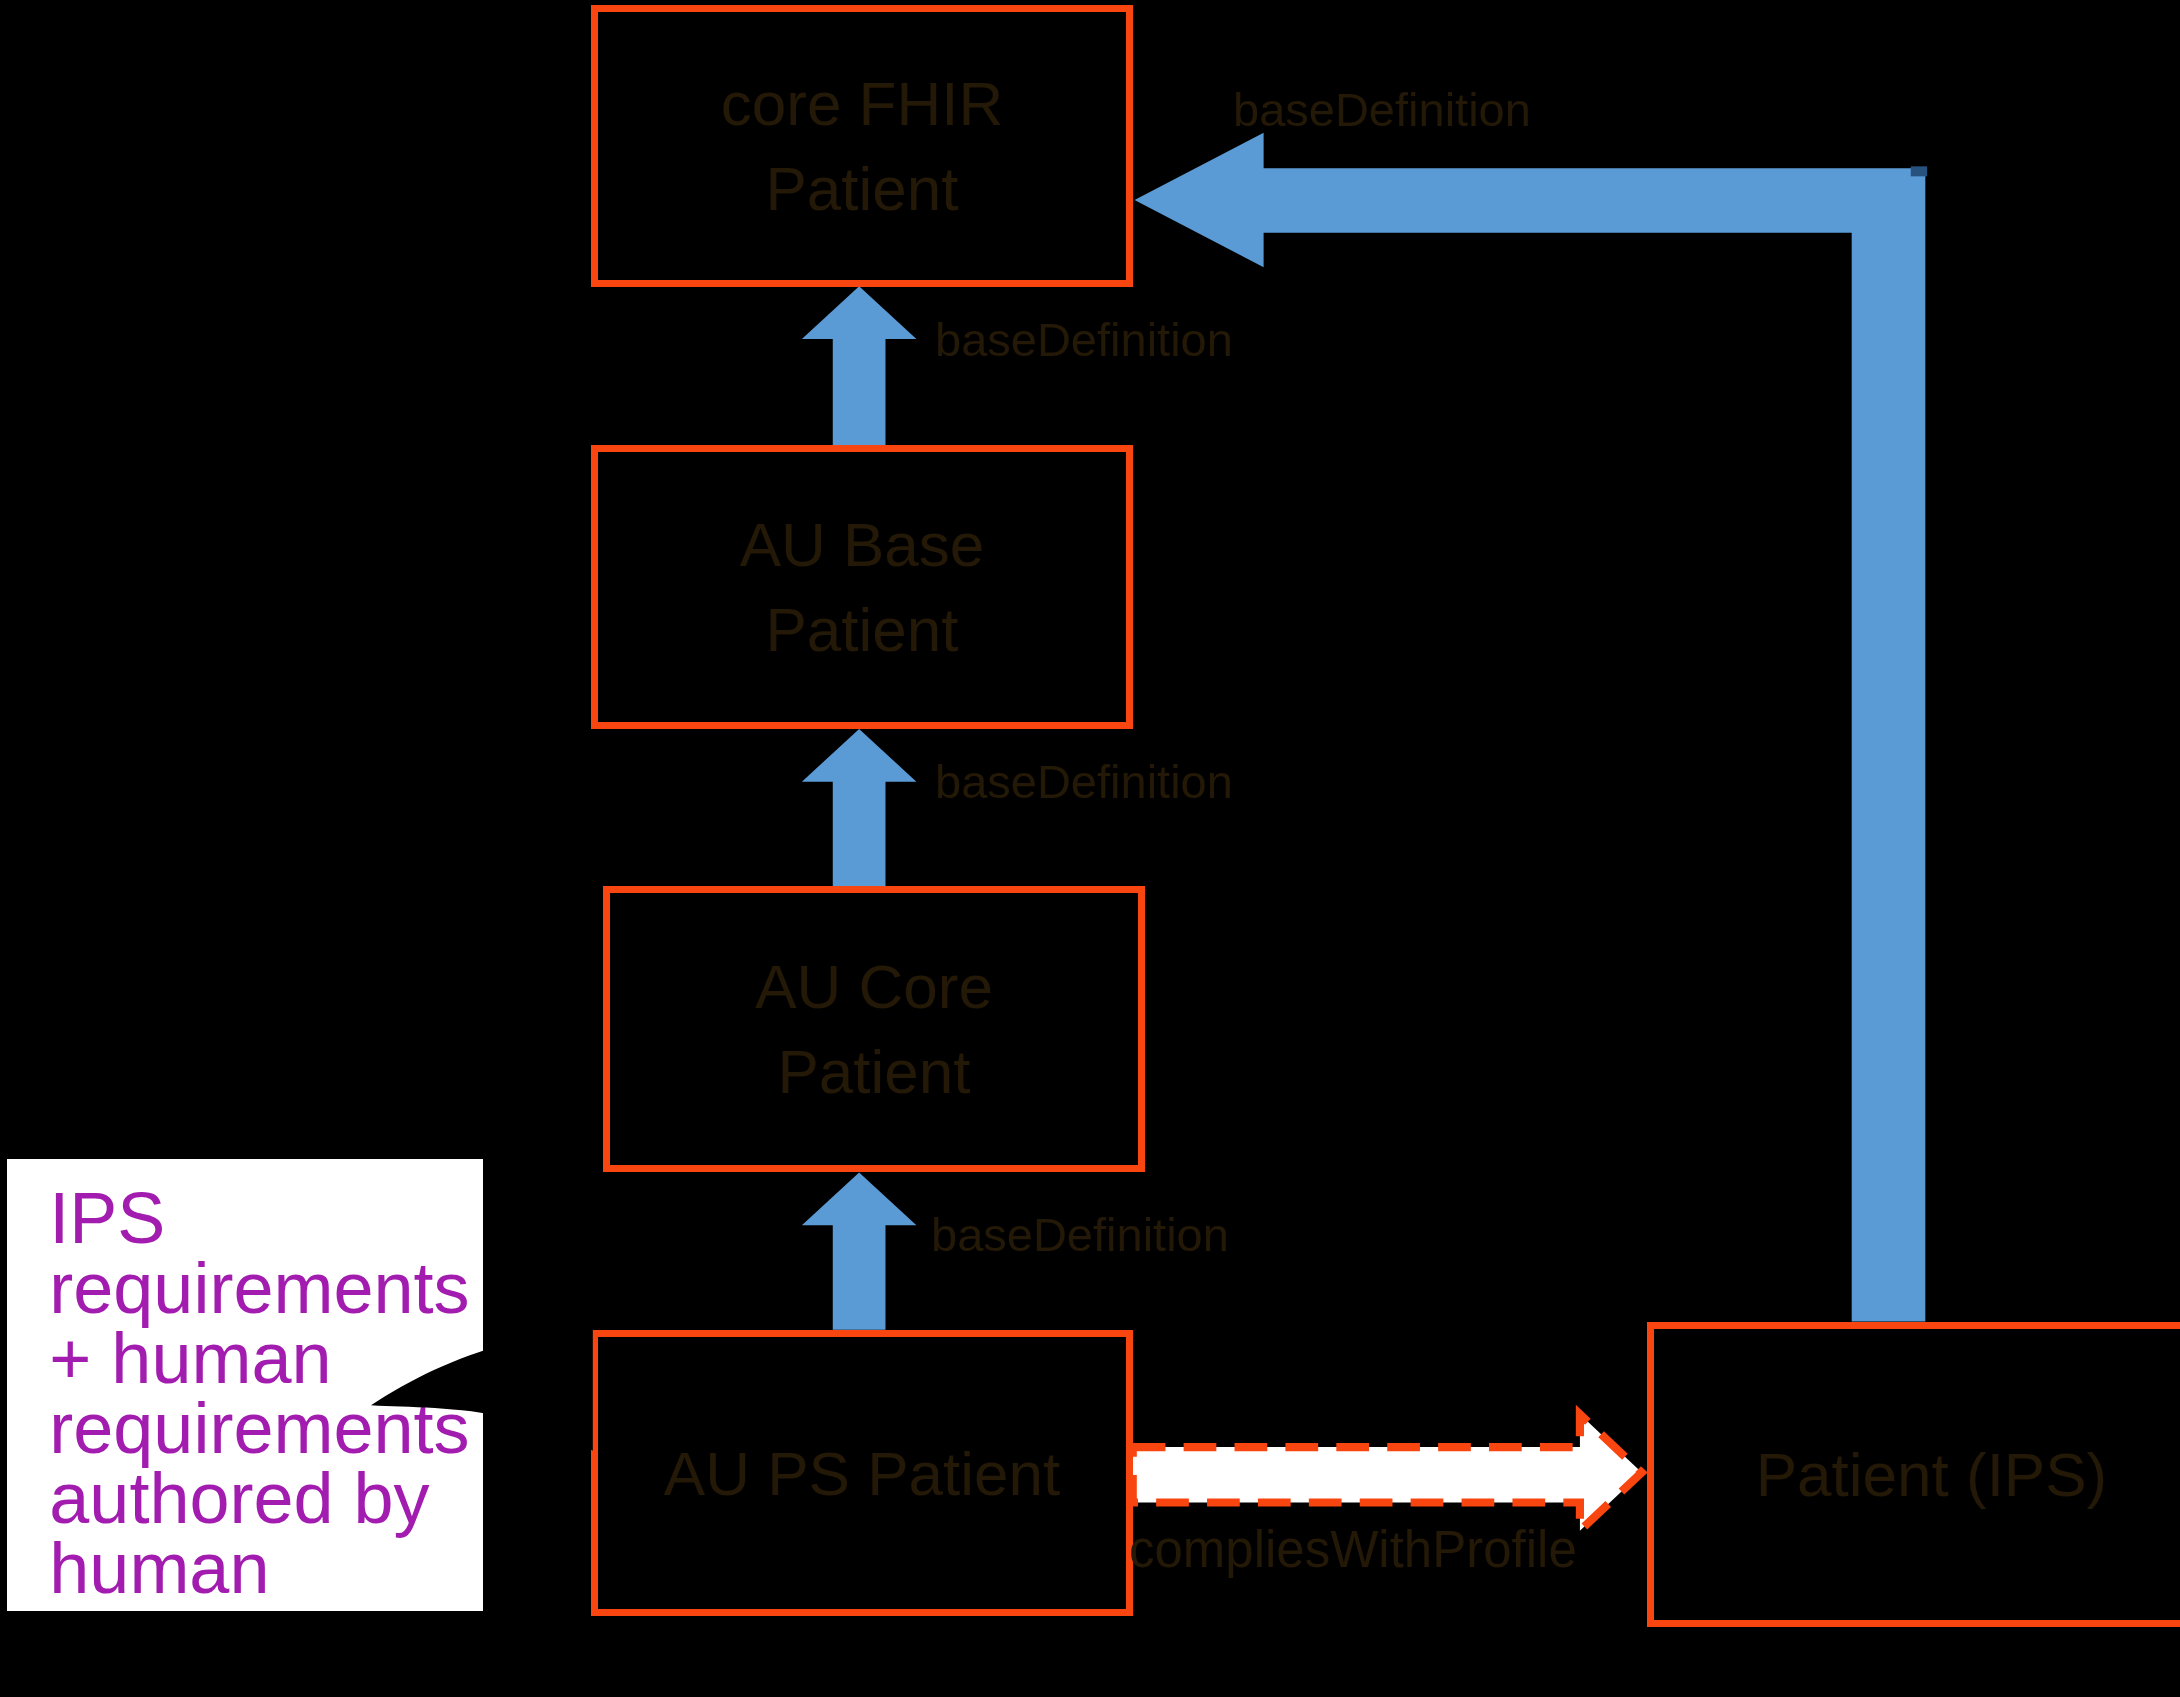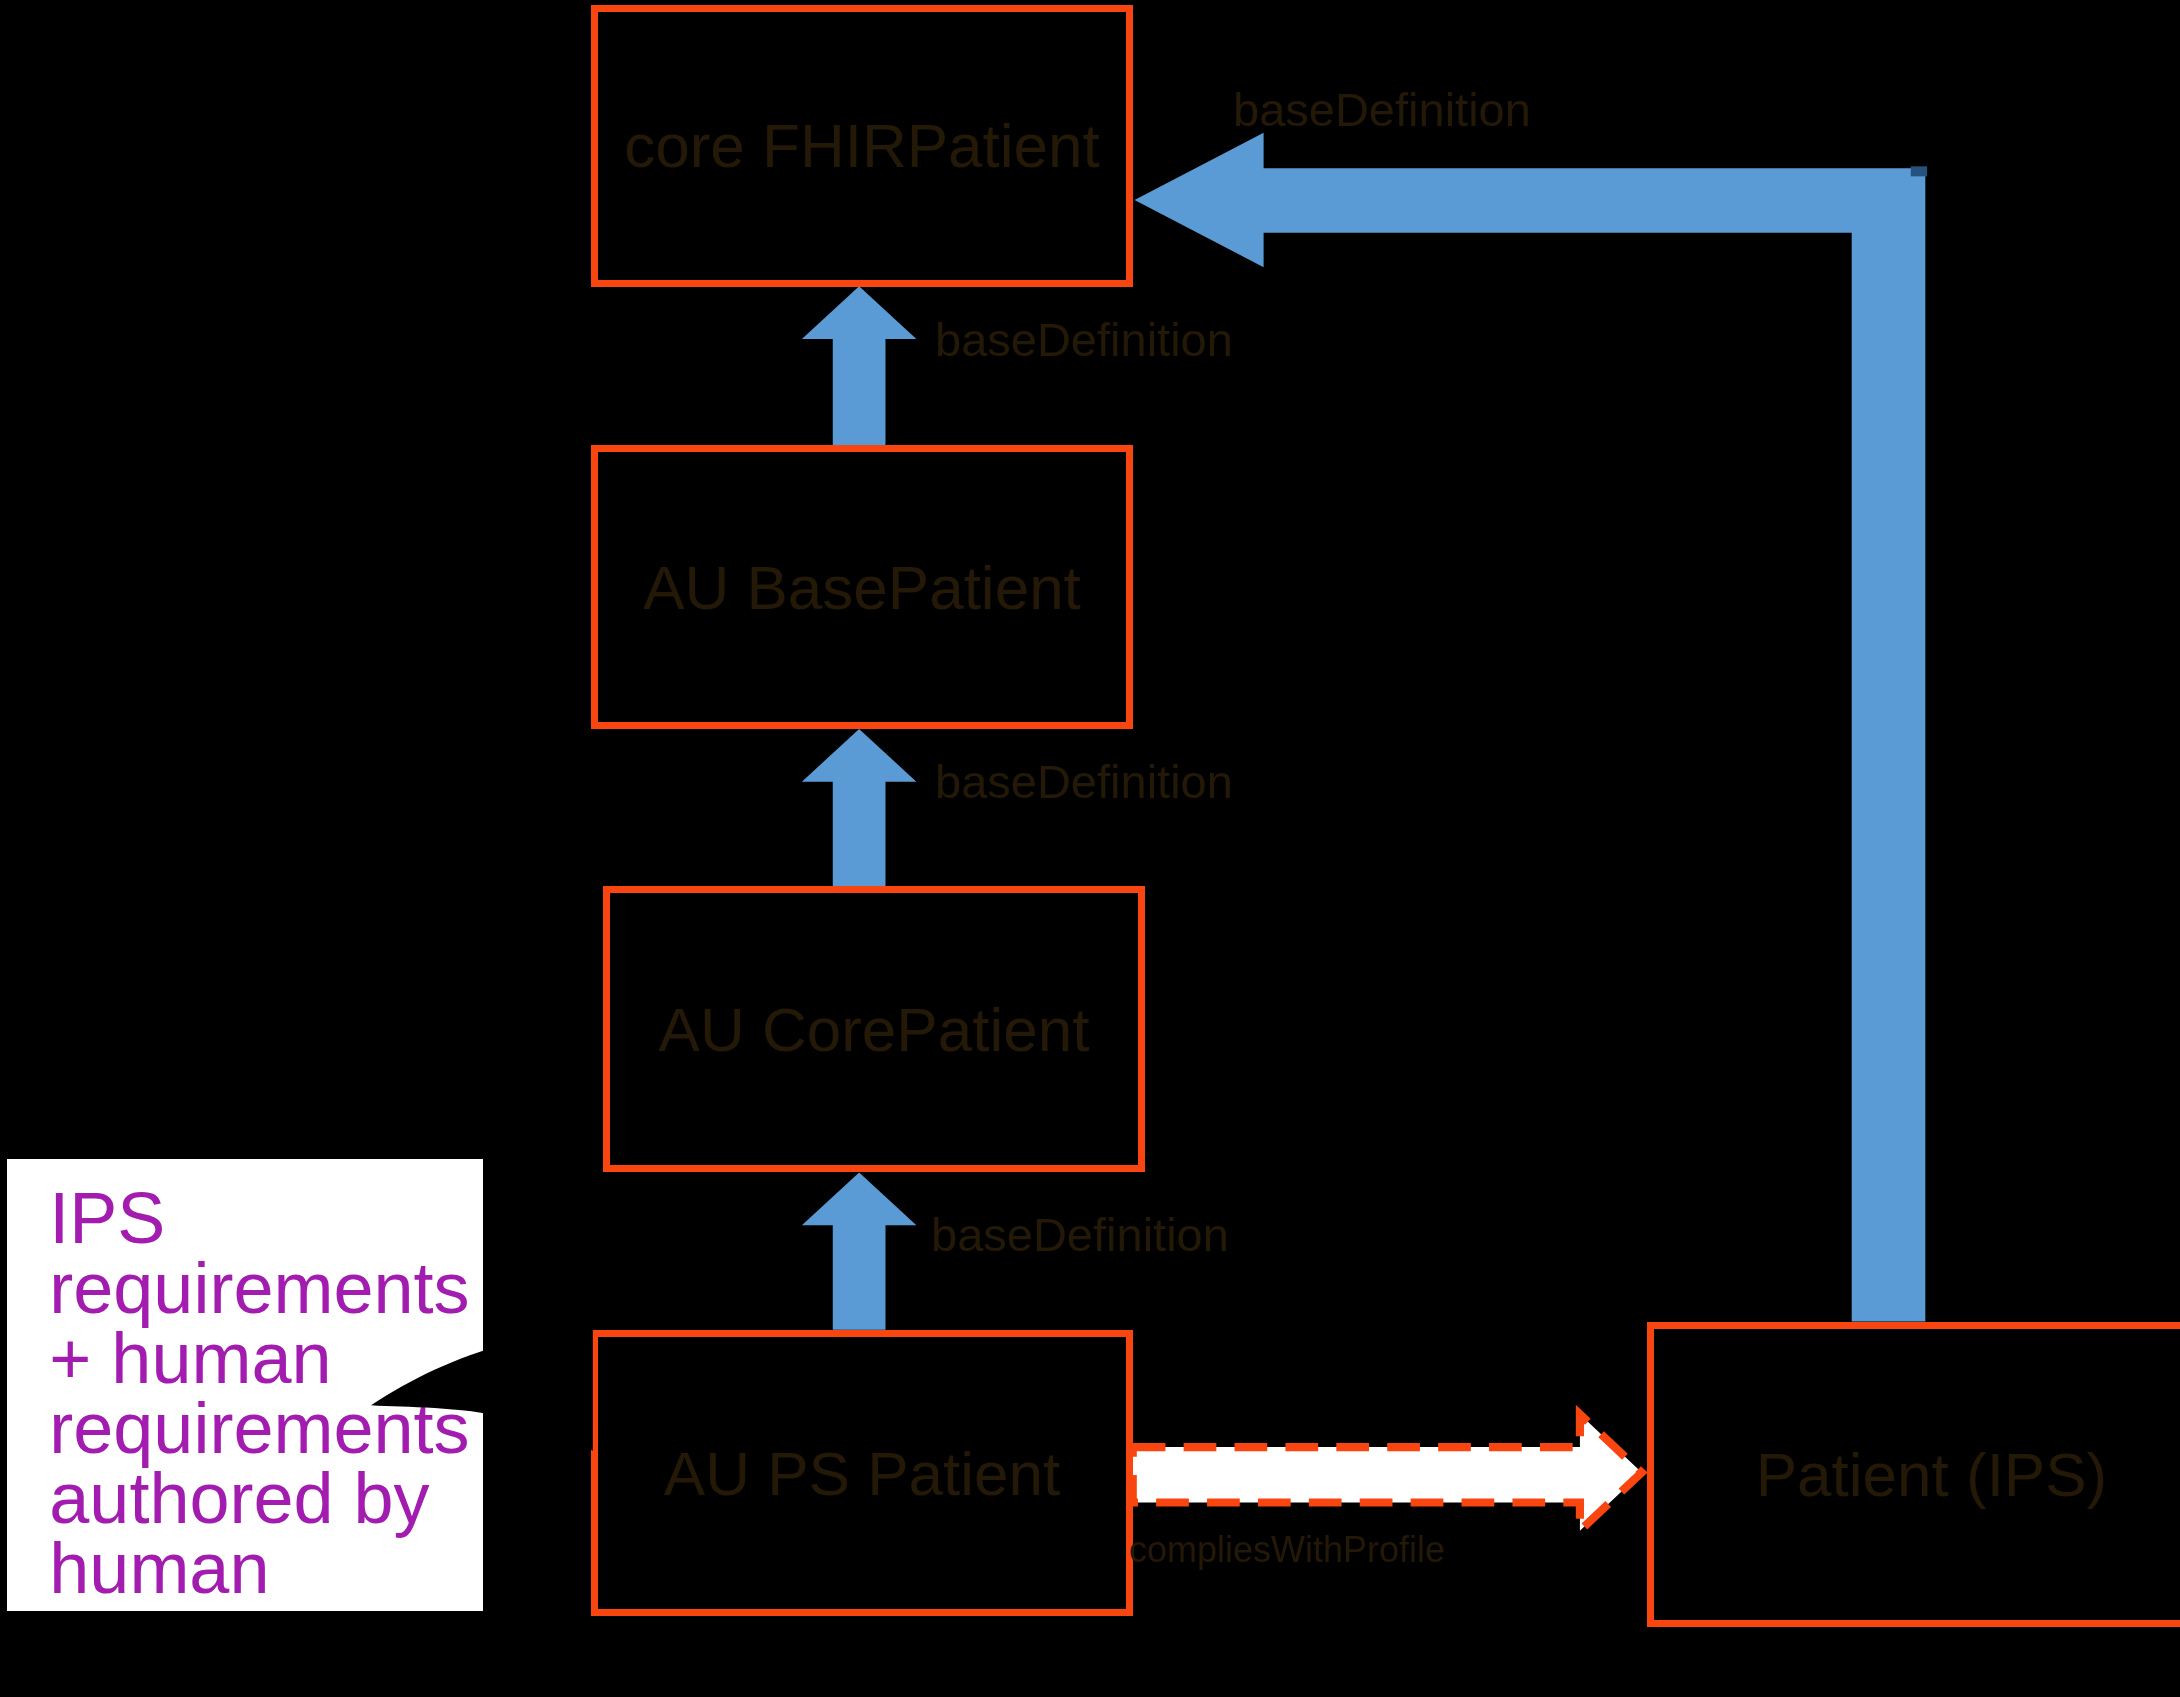--- a/index.html
+++ b/index.html
@@ -22,21 +22,21 @@
     width: 2180px;
     height: 1697px;
   }
   
   .node {
     position: absolute;
     box-sizing: border-box;
     border: 7.3px solid #F9450F;
     background: transparent;
     display: flex;
-    flex-direction: row;
+    flex-direction: column;
     align-items: center;
     justify-content: center;
     text-align: center;
     color: #241806;
     font-size: 62px;
     line-height: 85px;
     font-weight: 400;
   }
   #node-core-fhir  { left: 591px;  top: 4.5px;    width: 542px; height: 282px; }
   #node-au-base    { left: 591px;  top: 445px;  width: 542px; height: 284px; }
@@ -49,21 +49,21 @@
     position: absolute;
     color: #241806;
     font-size: 47px;
     line-height: 56px;
     white-space: nowrap;
   }
   #label-bd-top { left: 1233px; top: 82px;   }
   #label-bd-1   { left: 935px; top: 312px;  }
   #label-bd-2   { left: 935px; top: 754px;  }
   #label-bd-3   { left: 931px; top: 1207px; }
-  #label-cwp    { left: 1129px; top: 1522px; font-size: 36px; }
+  #label-cwp    { left: 1129px; top: 1522px; font-size: 51px; }
 
   
   .callout-box {
     position: absolute;
     left: 7.3px;
     top: 1159px;
     width: 476px;
     height: 452px;
     background: #ffffff;
     box-sizing: border-box;

